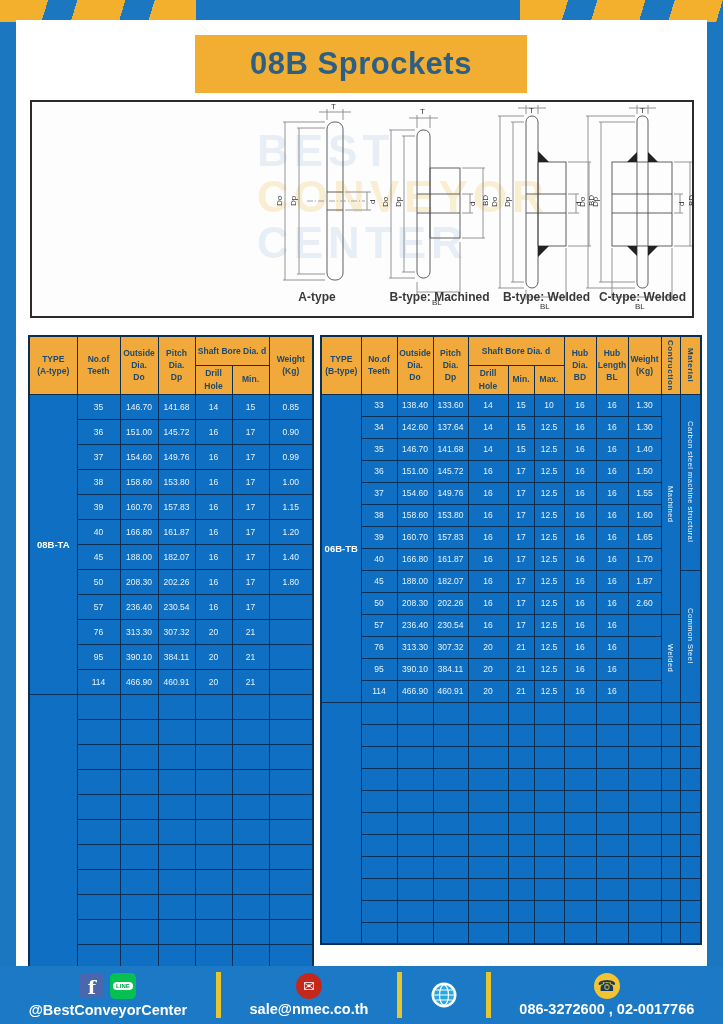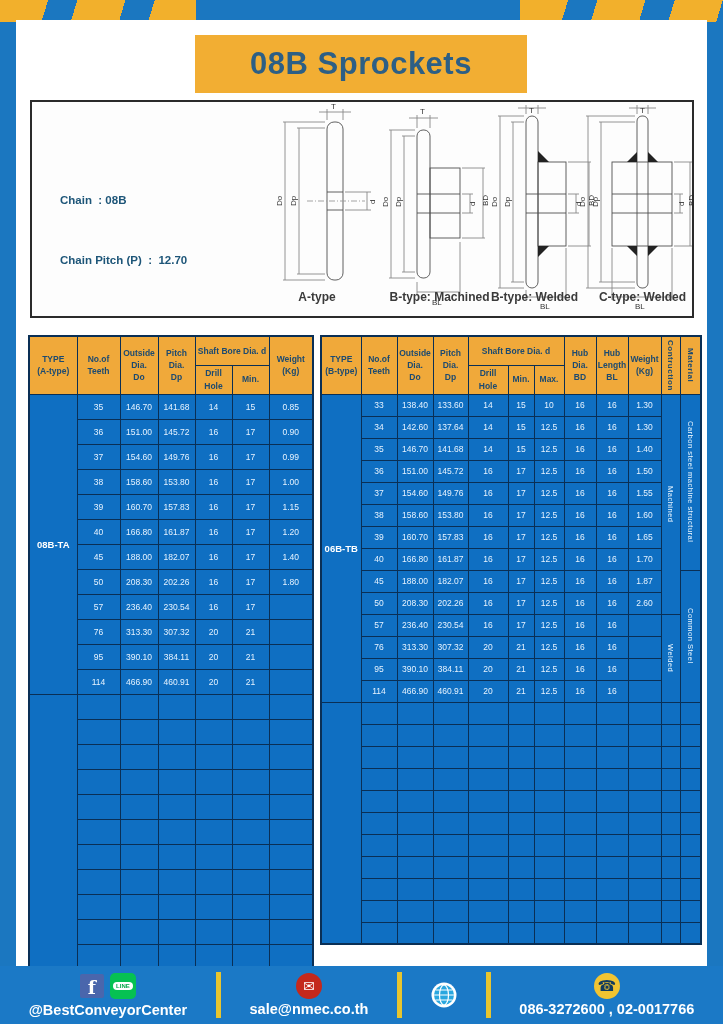--- a/index.html
+++ b/index.html
@@ -83,28 +83,26 @@
   <div class="stripes right"></div>
 </div>
 
 <div class="page">
 
   <div class="title-banner">
     <h1>08B Sprockets</h1>
   </div>
 
   <div class="diagram-box">
-
-    <div class="specs">
-      <div>Chain  : 08B</div>
-      <div>Chain Pitch (P)  :  12.70</div>
-      <div>Roller Link Inside Width (W)  :  7.75</div>
-      
-      
+    <div class="watermark">
+      <div>BEST</div>
+      <div class="wy">CONVEYOR</div>
+      <div>CENTER</div>
     </div>
+
 
     <svg class="drawings" width="664" height="214" viewBox="0 0 664 214" stroke="#4f4f4f" stroke-width="0.9" fill="none" font-size="8">
 
       <g transform="translate(235,0)">
         <rect x="60" y="20" width="16" height="158" rx="7"></rect>
         <path d="M60 90 H76 M60 108 H76"></path>
         <path d="M40 99 H98" stroke="#999" stroke-dasharray="6 2 1 2"></path>
         <path d="M60 18 V7 M76 18 V7 M52 10 H84" stroke="#888"></path>
         <text x="64" y="7" stroke="none" fill="#333">T</text>
         <path d="M18 20 V178 M58 20 H16 M58 178 H16" stroke="#888"></path>
@@ -171,21 +169,21 @@
         <text x="100" y="104" stroke="none" fill="#333" transform="rotate(-90 100 104)">d</text>
         <path d="M106 60 V144 M90 60 H108 M90 144 H108" stroke="#888"></path>
         <text x="110" y="104" stroke="none" fill="#333" transform="rotate(-90 110 104)">BD</text>
         <path d="M28 146 V198 M88 146 V198 M28 195 H88" stroke="#888"></path>
         <text x="51" y="207" stroke="none" fill="#333">BL</text>
       </g>
     </svg>
 
     <div class="caption" style="left:225px;width:120px;">A-type</div>
     <div class="caption" style="left:340px;width:135px;">B-type: Machined</div>
-    <div class="caption" style="left:428px;width:125px;padding-left:12px;">B-type: Welded</div>
+    <div class="caption" style="left:452px;width:125px;">B-type: Welded</div>
     <div class="caption" style="left:548px;width:125px;">C-type: Welded</div>
   </div>
 
   <table class="t-left">
     <colgroup>
       <col style="width:48px">
         <col style="width:43px">
         <col style="width:38px">
         <col style="width:37px">
       <col style="width:37px">

